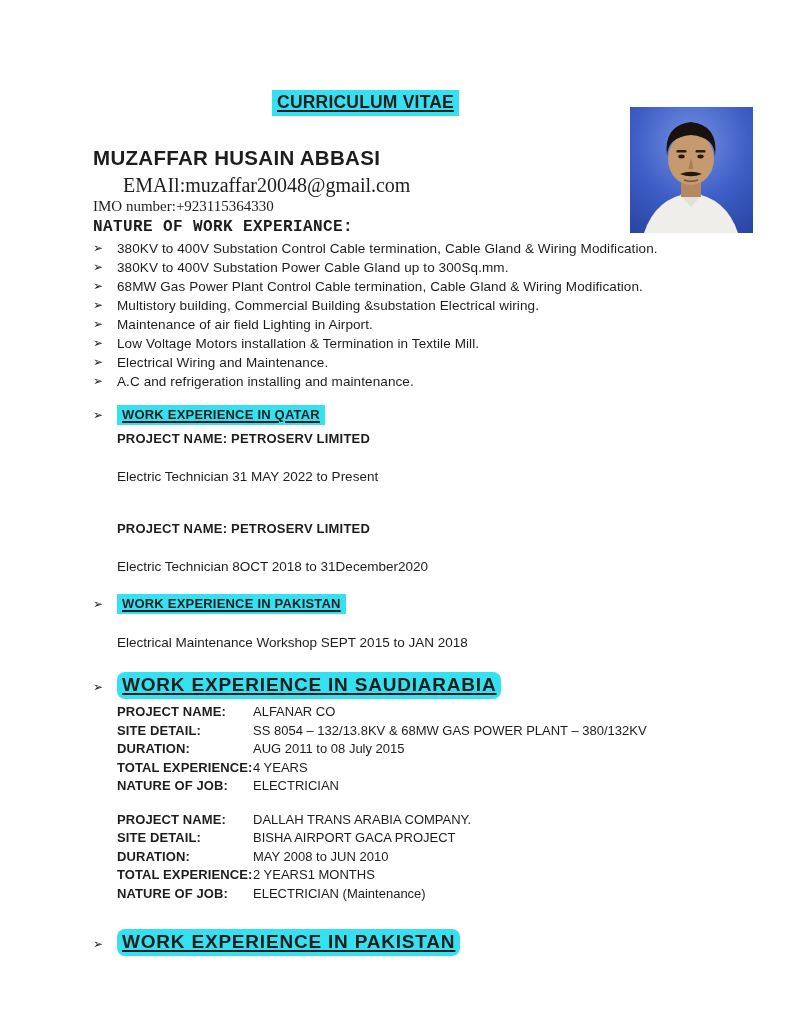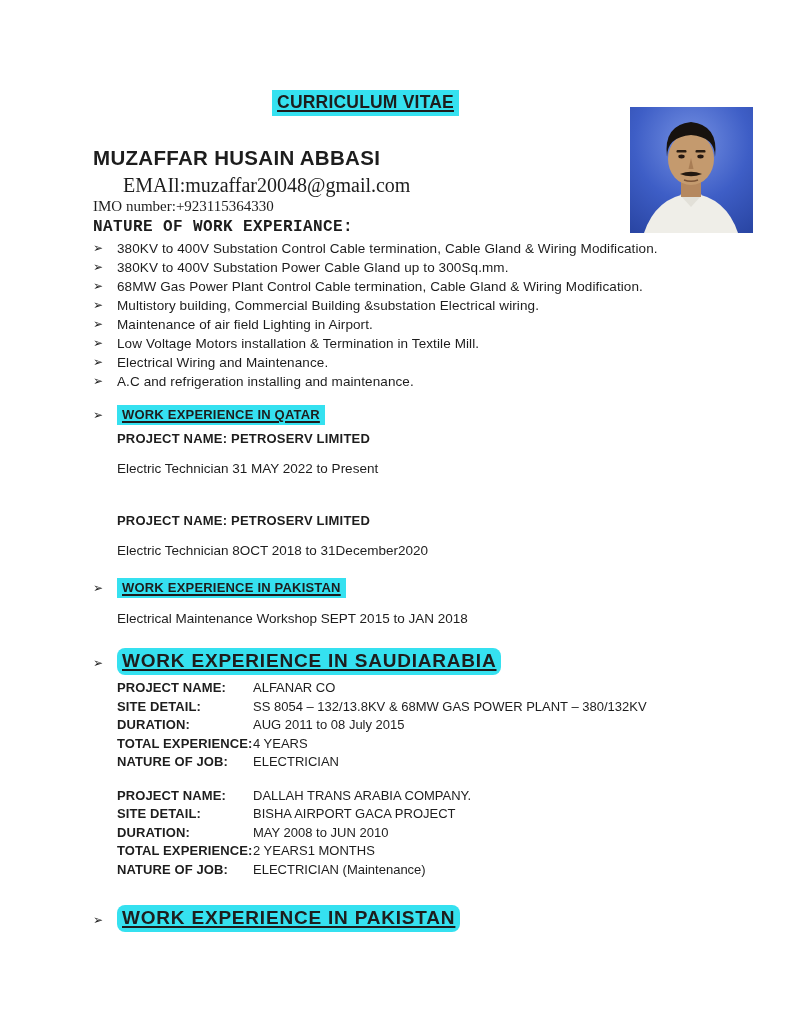--- a/index.html
+++ b/index.html
@@ -41,21 +41,21 @@
     font-size:12px; color:#222; line-height:19px;
   }
   .btext { letter-spacing:0.1px;text-align:right; }
 
   .sec-row { display:flex; align-items:baseline; }
   .sec-head-sm { display:inline-block; font-size:13px; font-weight:bold; letter-spacing:0.2px; }
   .sec-head-lg { display:inline-block; font-size:19px; font-weight:bold; letter-spacing:0.8px;border-radius:8px; }
   .indent { margin-left:24px; }
 
   .proj-title { font-size:13px; font-weight:bold; letter-spacing:0.2px; line-height:18px; }
-  .proj-line { font-size:13.5px; line-height:18px; margin-top:12px; white-space:nowrap; }
+  .proj-line { font-size:13.5px; line-height:18px; margin-top:20px; white-space:nowrap; }
 
   .drow { display:flex; line-height:18.5px; font-size:13px; white-space:nowrap; }
   .dlabel { flex:0 0 136px; font-weight:bold; letter-spacing:0.1px; }
   .dvalue {}
 
   .photo {
     position:absolute; left:630px; top:107px;
     width:123px; height:126px;
   }
   .photo svg { display:block; width:100%; height:100%; }

